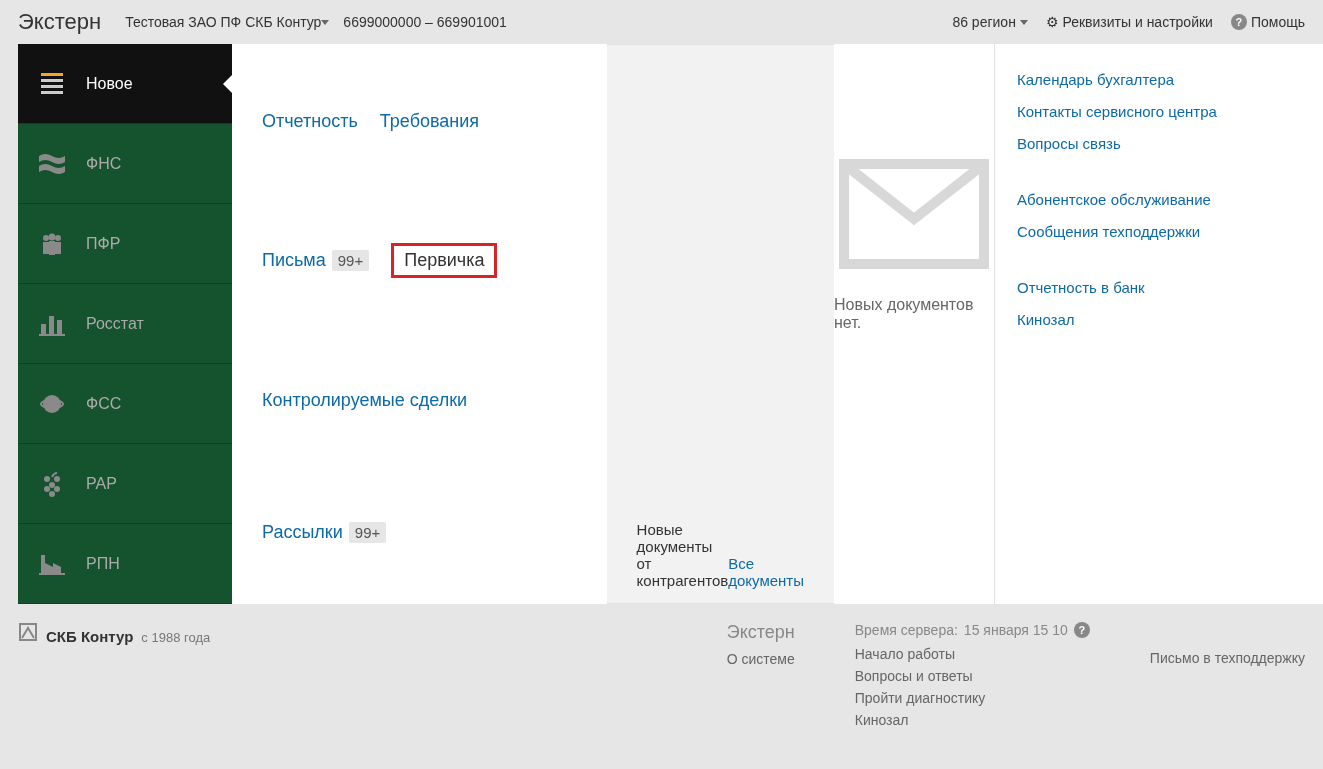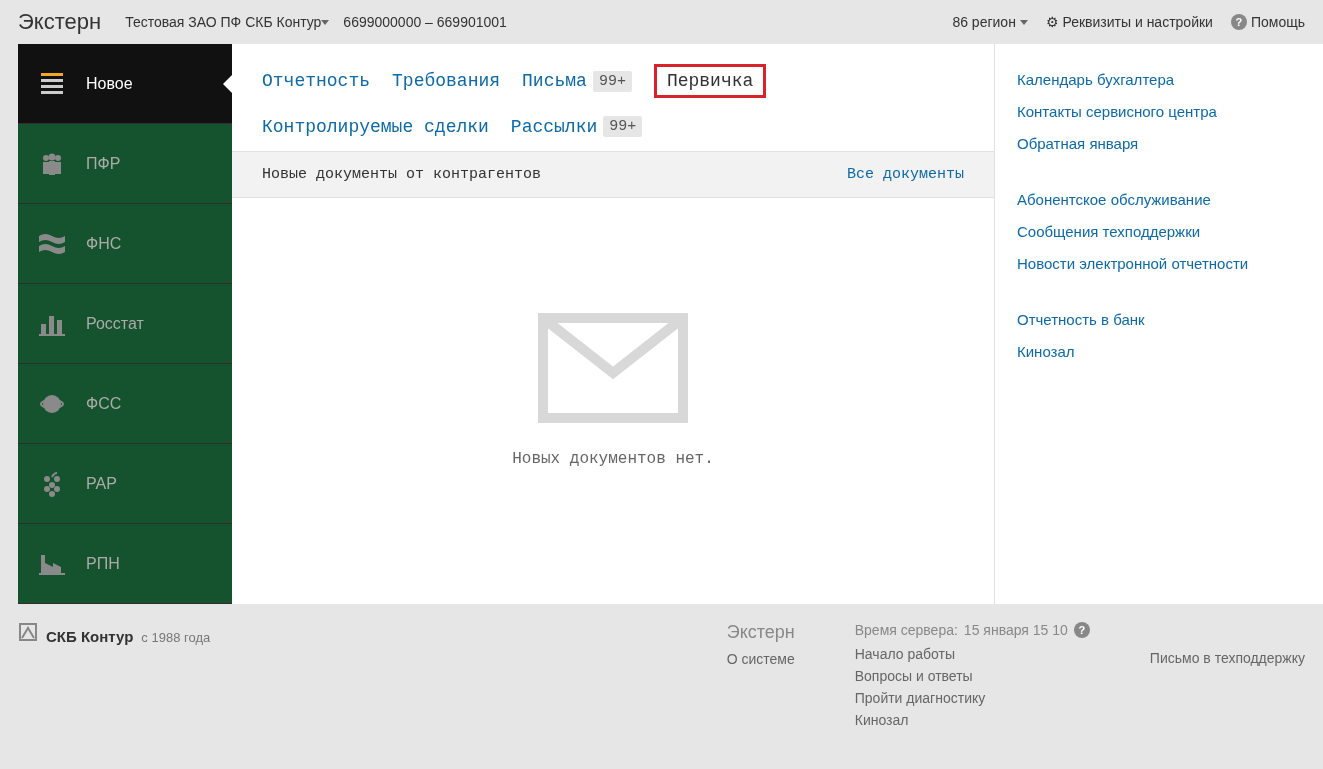--- a/index.html
+++ b/index.html
@@ -17,21 +17,21 @@
 .side-item { display: flex; align-items: center; height: 80px; padding-left: 20px; color: #ababab; cursor: pointer; border-bottom: 1px solid #2e2e2e; gap: 20px; position:relative; }
 .side-item.active { background: #111; color: #fff; }
 .side-item.active::after { content:""; position:absolute; right:-1px; top:50%; transform:translateY(-50%); width:0; height:0; border-top:10px solid transparent; border-bottom:10px solid transparent; border-right:10px solid #fff; }
 .side-icon { width:28px; height:28px; display:flex; align-items:center; justify-content:center; }
 .side-item:first-child .side-icon-bar { display:flex; flex-direction:column; gap:3px; }
 .side-icon-bar span { display:block; width:22px; height:3px; background:#ccc; }
 .side-icon-bar span:first-child { background:#f5a623; }
 .side-label { font-size: 16px; }
 
 .main { flex:1; display:flex; background:#fff; }
-.content { flex:1; display:flex; flex-direction:column;font-family:Liberation Mono, monospace; }
+.content { flex:1; display:flex; flex-direction:row; }
 .tabs { padding: 20px 30px 14px 30px; display:flex; flex-wrap:wrap; gap: 18px 22px; align-items:center; }
 .tab { color:#0d6aa8; font-size:18px; cursor:pointer; display:inline-flex; align-items:center; }
 .tab.highlight { border:3px solid #d8232a; padding:4px 10px; color:#333; }
 .badge { background:#e6e6e6; color:#555; font-size:15px; padding:2px 6px; margin-left:6px; border-radius:2px; }
 .subheader { display:flex; justify-content:space-between; align-items:flex-end; background:#f2f2f2; border-top:1px solid #e2e2e2; border-bottom:1px solid #e2e2e2; padding:14px 30px; font-size:15px; }
 .subheader a { color:#0d6aa8; cursor:pointer; }
 .empty { flex:1; display:flex; flex-direction:column; align-items:center; justify-content:flex-start; padding-top:110px; color:#888; }
 .empty svg { margin-bottom:22px; }
 .empty-text { font-size:16px; color:#666; }
 
@@ -87,38 +87,38 @@
             <span></span>
             <span></span>
             <span></span>
             <span></span>
           </div>
       </div>
       <div class="side-label">Новое</div>
     </div>
     <div class="side-item">
       <div class="side-icon">
+        <svg width="26" height="20" viewBox="0 0 26 20">
+            <path d="M0 2 Q6 -2 13 2 T26 2 V8 Q20 12 13 8 T0 8 Z M0 12 Q6 8 13 12 T26 12 V18 Q20 22 13 18 T0 18 Z" fill="#8a8a8a"></path>
+          </svg>
+      </div>
+      <div class="side-label">ФНС</div>
+    </div>
+    <div class="side-item">
+      <div class="side-icon">
         <svg width="26" height="24" viewBox="0 0 26 24">
             <circle cx="7" cy="6" r="3" fill="#8a8a8a"></circle>
             <circle cx="13" cy="5" r="3.5" fill="#8a8a8a"></circle>
             <circle cx="19" cy="6" r="3" fill="#8a8a8a"></circle>
             <rect x="4" y="10" width="6" height="12" fill="#8a8a8a"></rect>
             <rect x="10" y="9" width="6" height="14" fill="#8a8a8a"></rect>
             <rect x="16" y="10" width="6" height="12" fill="#8a8a8a"></rect>
           </svg>
       </div>
       <div class="side-label">ПФР</div>
-    </div>
-    <div class="side-item">
-      <div class="side-icon">
-        <svg width="26" height="20" viewBox="0 0 26 20">
-            <path d="M0 2 Q6 -2 13 2 T26 2 V8 Q20 12 13 8 T0 8 Z M0 12 Q6 8 13 12 T26 12 V18 Q20 22 13 18 T0 18 Z" fill="#8a8a8a"></path>
-          </svg>
-      </div>
-      <div class="side-label">ФНС</div>
     </div>
     <div class="side-item">
       <div class="side-icon">
         <svg width="26" height="24" viewBox="0 0 26 24">
             <rect x="2" y="12" width="5" height="10" fill="#8a8a8a"></rect>
             <rect x="10" y="4" width="5" height="18" fill="#8a8a8a"></rect>
             <rect x="18" y="8" width="5" height="14" fill="#8a8a8a"></rect>
             <rect x="0" y="22" width="26" height="2" fill="#8a8a8a"></rect>
           </svg>
       </div>
@@ -184,25 +184,24 @@
           <rect x="10" y="10" width="140" height="100" fill="none" stroke="#d8d8d8" stroke-width="10"></rect>
           <path d="M10 10 L80 65 L150 10" fill="none" stroke="#d8d8d8" stroke-width="10"></path>
         </svg>
         <div class="empty-text">Новых документов нет.</div>
       </div>
     </div>
 
     <div class="rightcol">
       <a>Календарь бухгалтера</a>
       <a>Контакты сервисного центра</a>
-      <a>Обратная января</a>
+      <a>Вопросы связь</a>
       <div class="sep"></div>
       <a>Абонентское обслуживание</a>
       <a>Сообщения техподдержки</a>
-      <a>Новости электронной отчетности</a>
       <div class="sep"></div>
       <a>Отчетность в банк</a>
       <a>Кинозал</a>
     </div>
   </div>
 </div>
 
 <div class="footer">
   <div style="display:flex; align-items:flex-start;">
     <div style="flex:0 0 auto; min-width:420px;">

